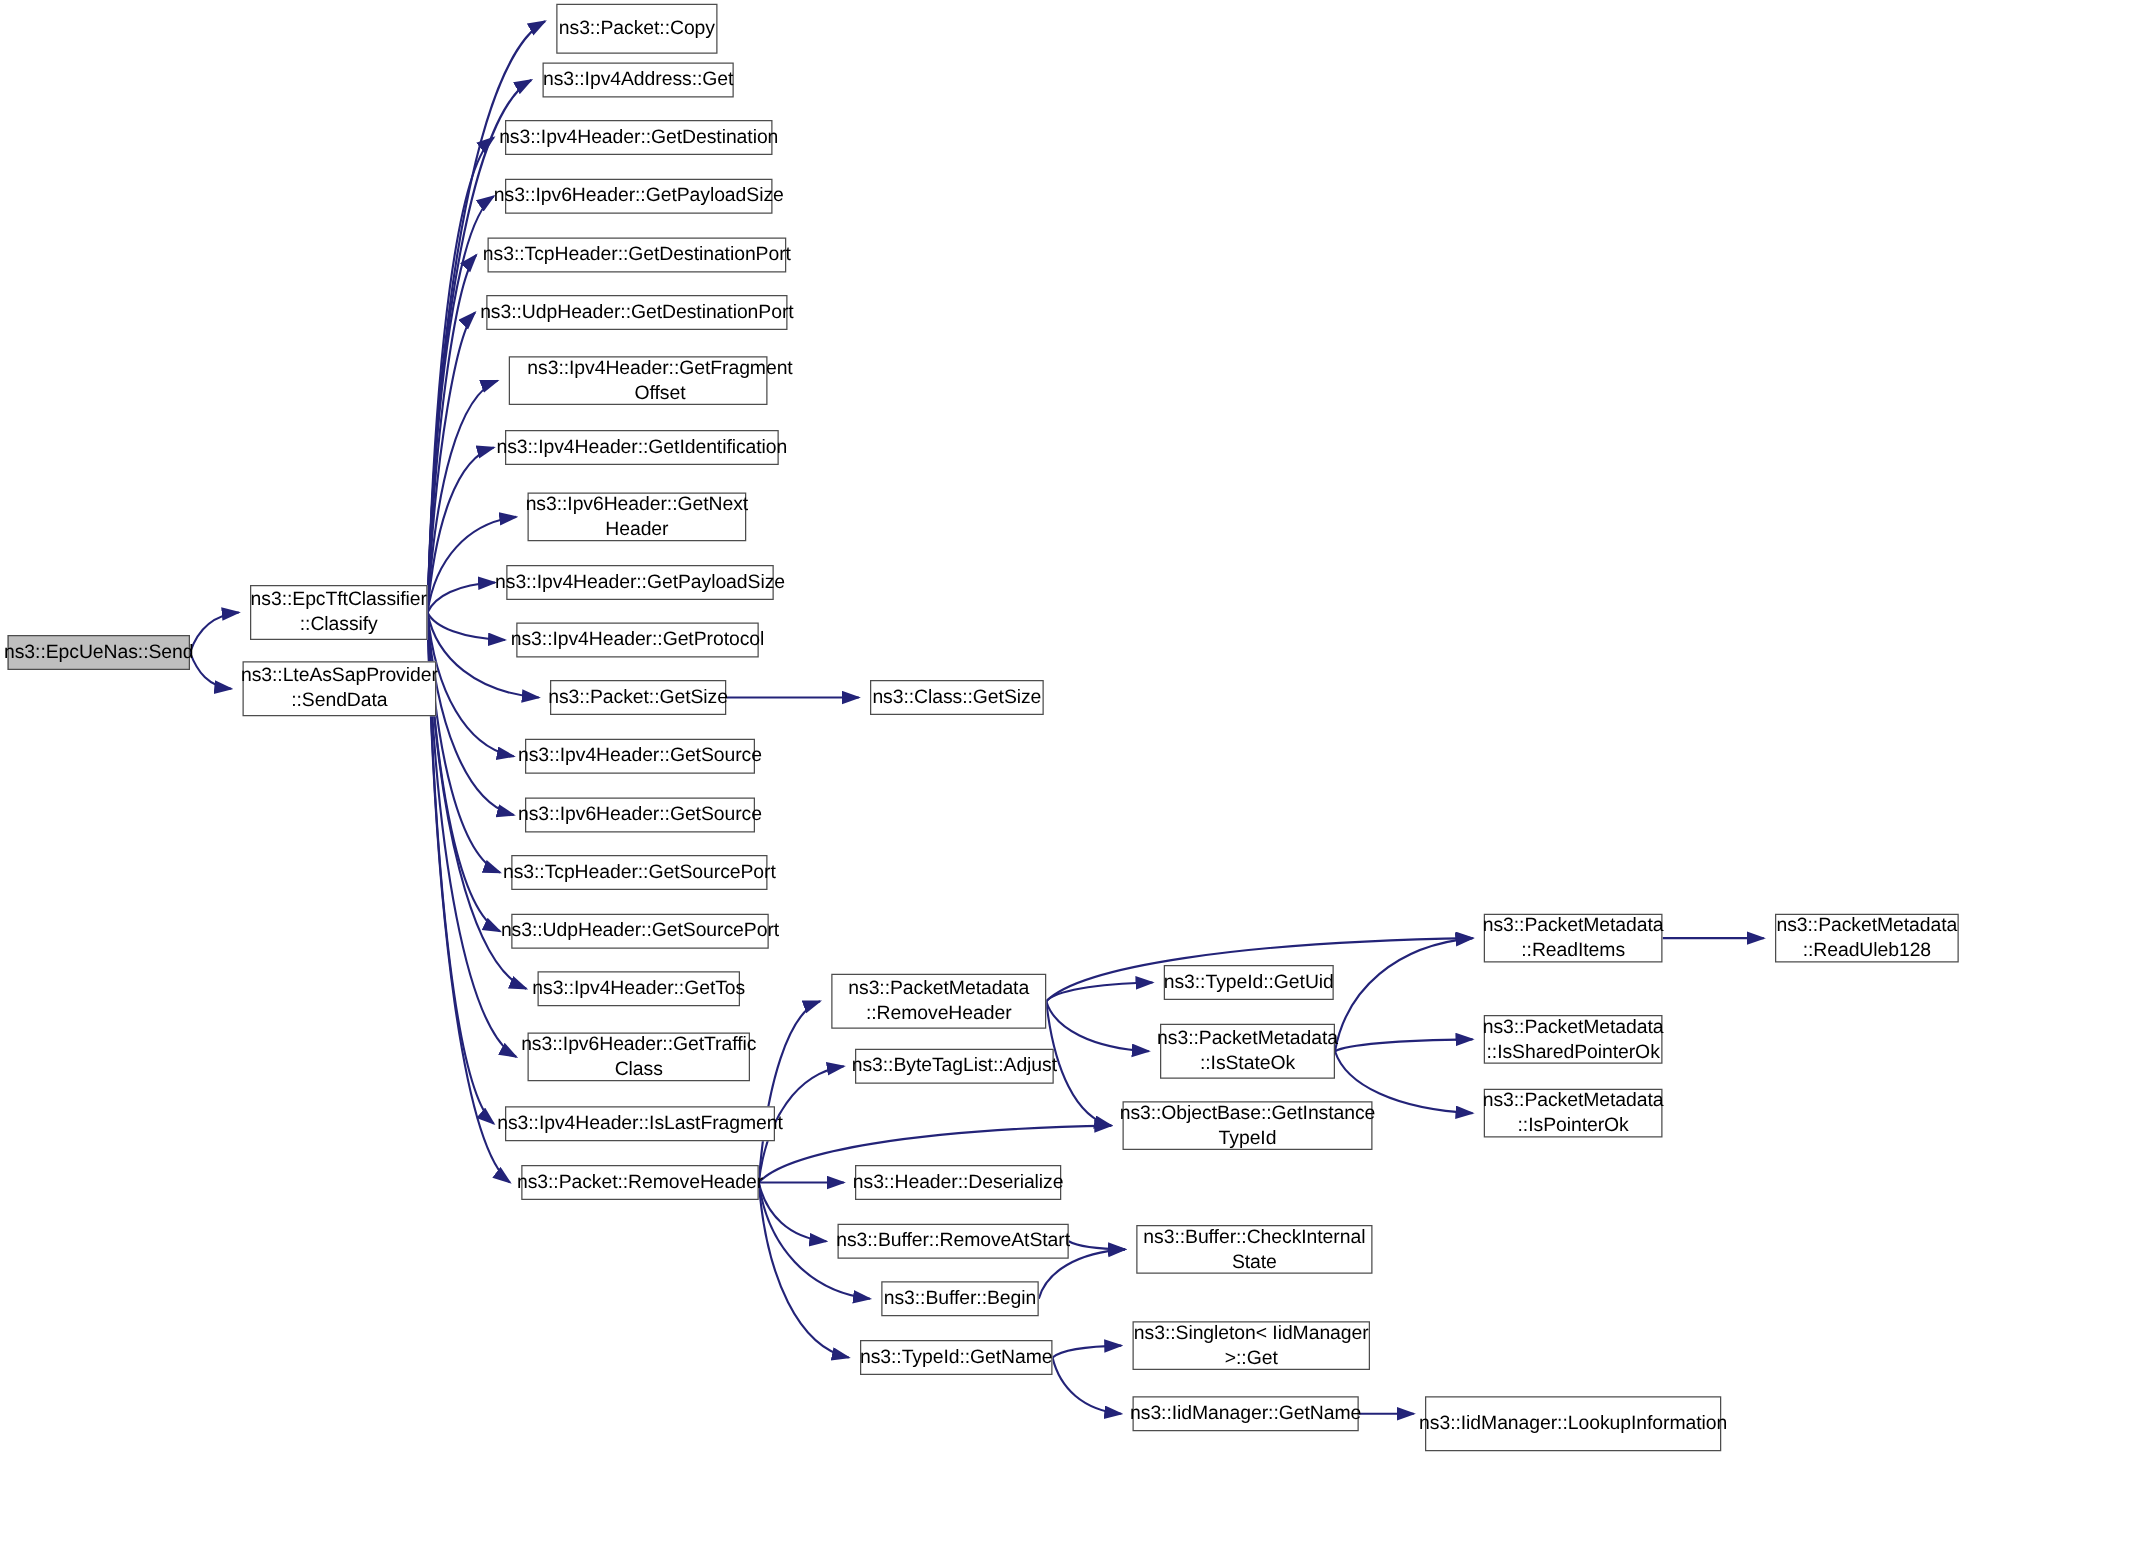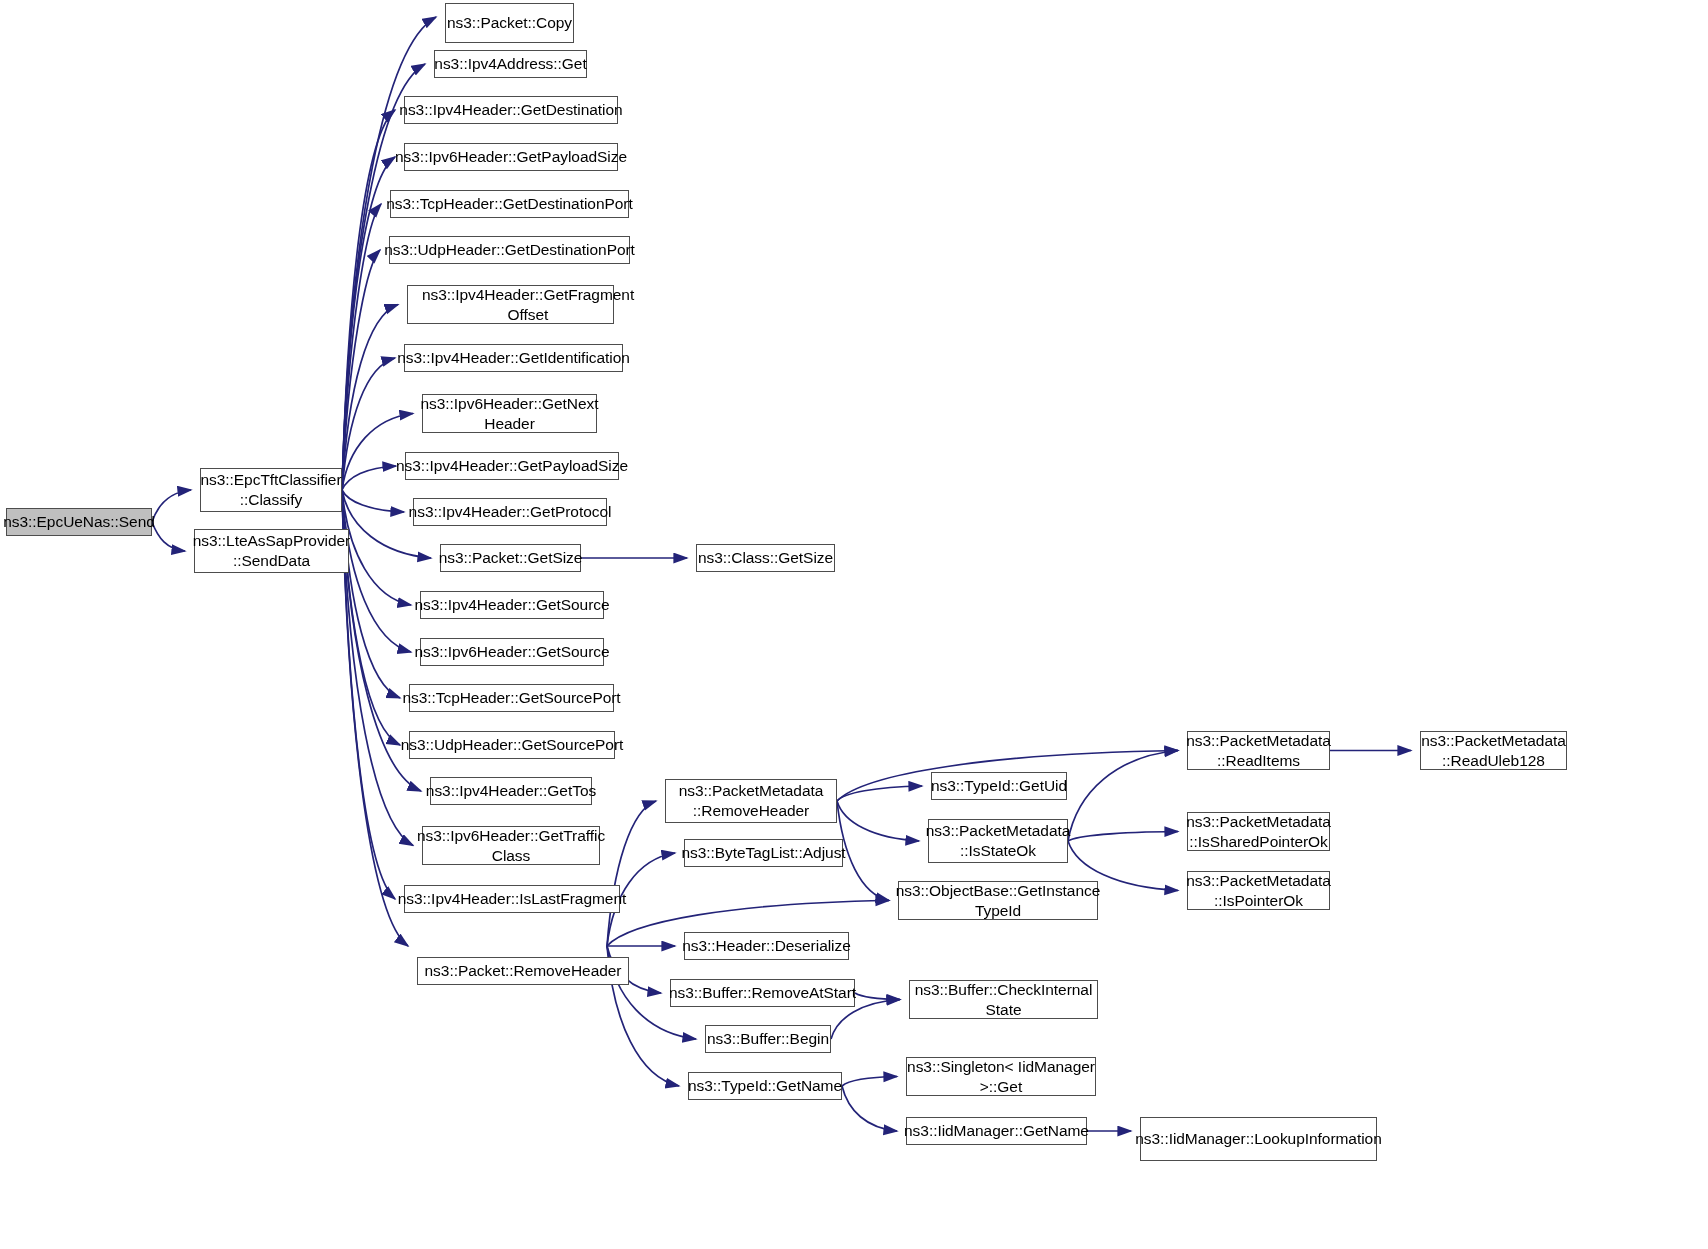--- a/index.html
+++ b/index.html
@@ -121,21 +121,21 @@
       <div class="node" style="left: 440px; top: 544px; width: 141px; height: 28px;"><span>ns3::Packet::GetSize</span></div>
       <div class="node" style="left: 696px; top: 544px; width: 139px; height: 28px;"><span>ns3::Class::GetSize</span></div>
       <div class="node" style="left: 420px; top: 591px; width: 184px; height: 28px;"><span>ns3::Ipv4Header::GetSource</span></div>
       <div class="node" style="left: 420px; top: 638px; width: 184px; height: 28px;"><span>ns3::Ipv6Header::GetSource</span></div>
       <div class="node" style="left: 409px; top: 684px; width: 205px; height: 28px;"><span>ns3::TcpHeader::GetSourcePort</span></div>
       <div class="node" style="left: 409px; top: 731px; width: 206px; height: 28px;"><span>ns3::UdpHeader::GetSourcePort</span></div>
       <div class="node" style="left: 430px; top: 777px; width: 162px; height: 28px;"><span>ns3::Ipv4Header::GetTos</span></div>
       <div class="node" style="left: 422px; top: 826px; width: 178px; height: 39px;"><span>ns3::Ipv6Header::GetTraffic
 Class</span></div>
       <div class="node" style="left: 404px; top: 885px; width: 216px; height: 28px;"><span>ns3::Ipv4Header::IsLastFragment</span></div>
-      <div class="node" style="left: 417px; top: 932px; width: 212px; height: 28px; margin-top: 25px;"><span>ns3::Packet::RemoveHeader</span></div>
+      <div class="node" style="left: 417px; top: 932px; width: 190px; height: 28px;"><span>ns3::Packet::RemoveHeader</span></div>
       <div class="node" style="left: 665px; top: 779px; width: 172px; height: 44px;"><span>ns3::PacketMetadata
 ::RemoveHeader</span></div>
       <div class="node" style="left: 684px; top: 839px; width: 159px; height: 28px;"><span>ns3::ByteTagList::Adjust</span></div>
       <div class="node" style="left: 931px; top: 772px; width: 136px; height: 28px;"><span>ns3::TypeId::GetUid</span></div>
       <div class="node" style="left: 928px; top: 819px; width: 140px; height: 44px;"><span>ns3::PacketMetadata
 ::IsStateOk</span></div>
       <div class="node" style="left: 898px; top: 881px; width: 200px; height: 39px;"><span>ns3::ObjectBase::GetInstance
 TypeId</span></div>
       <div class="node" style="left: 1187px; top: 731px; width: 143px; height: 39px;"><span>ns3::PacketMetadata
 ::ReadItems</span></div>

